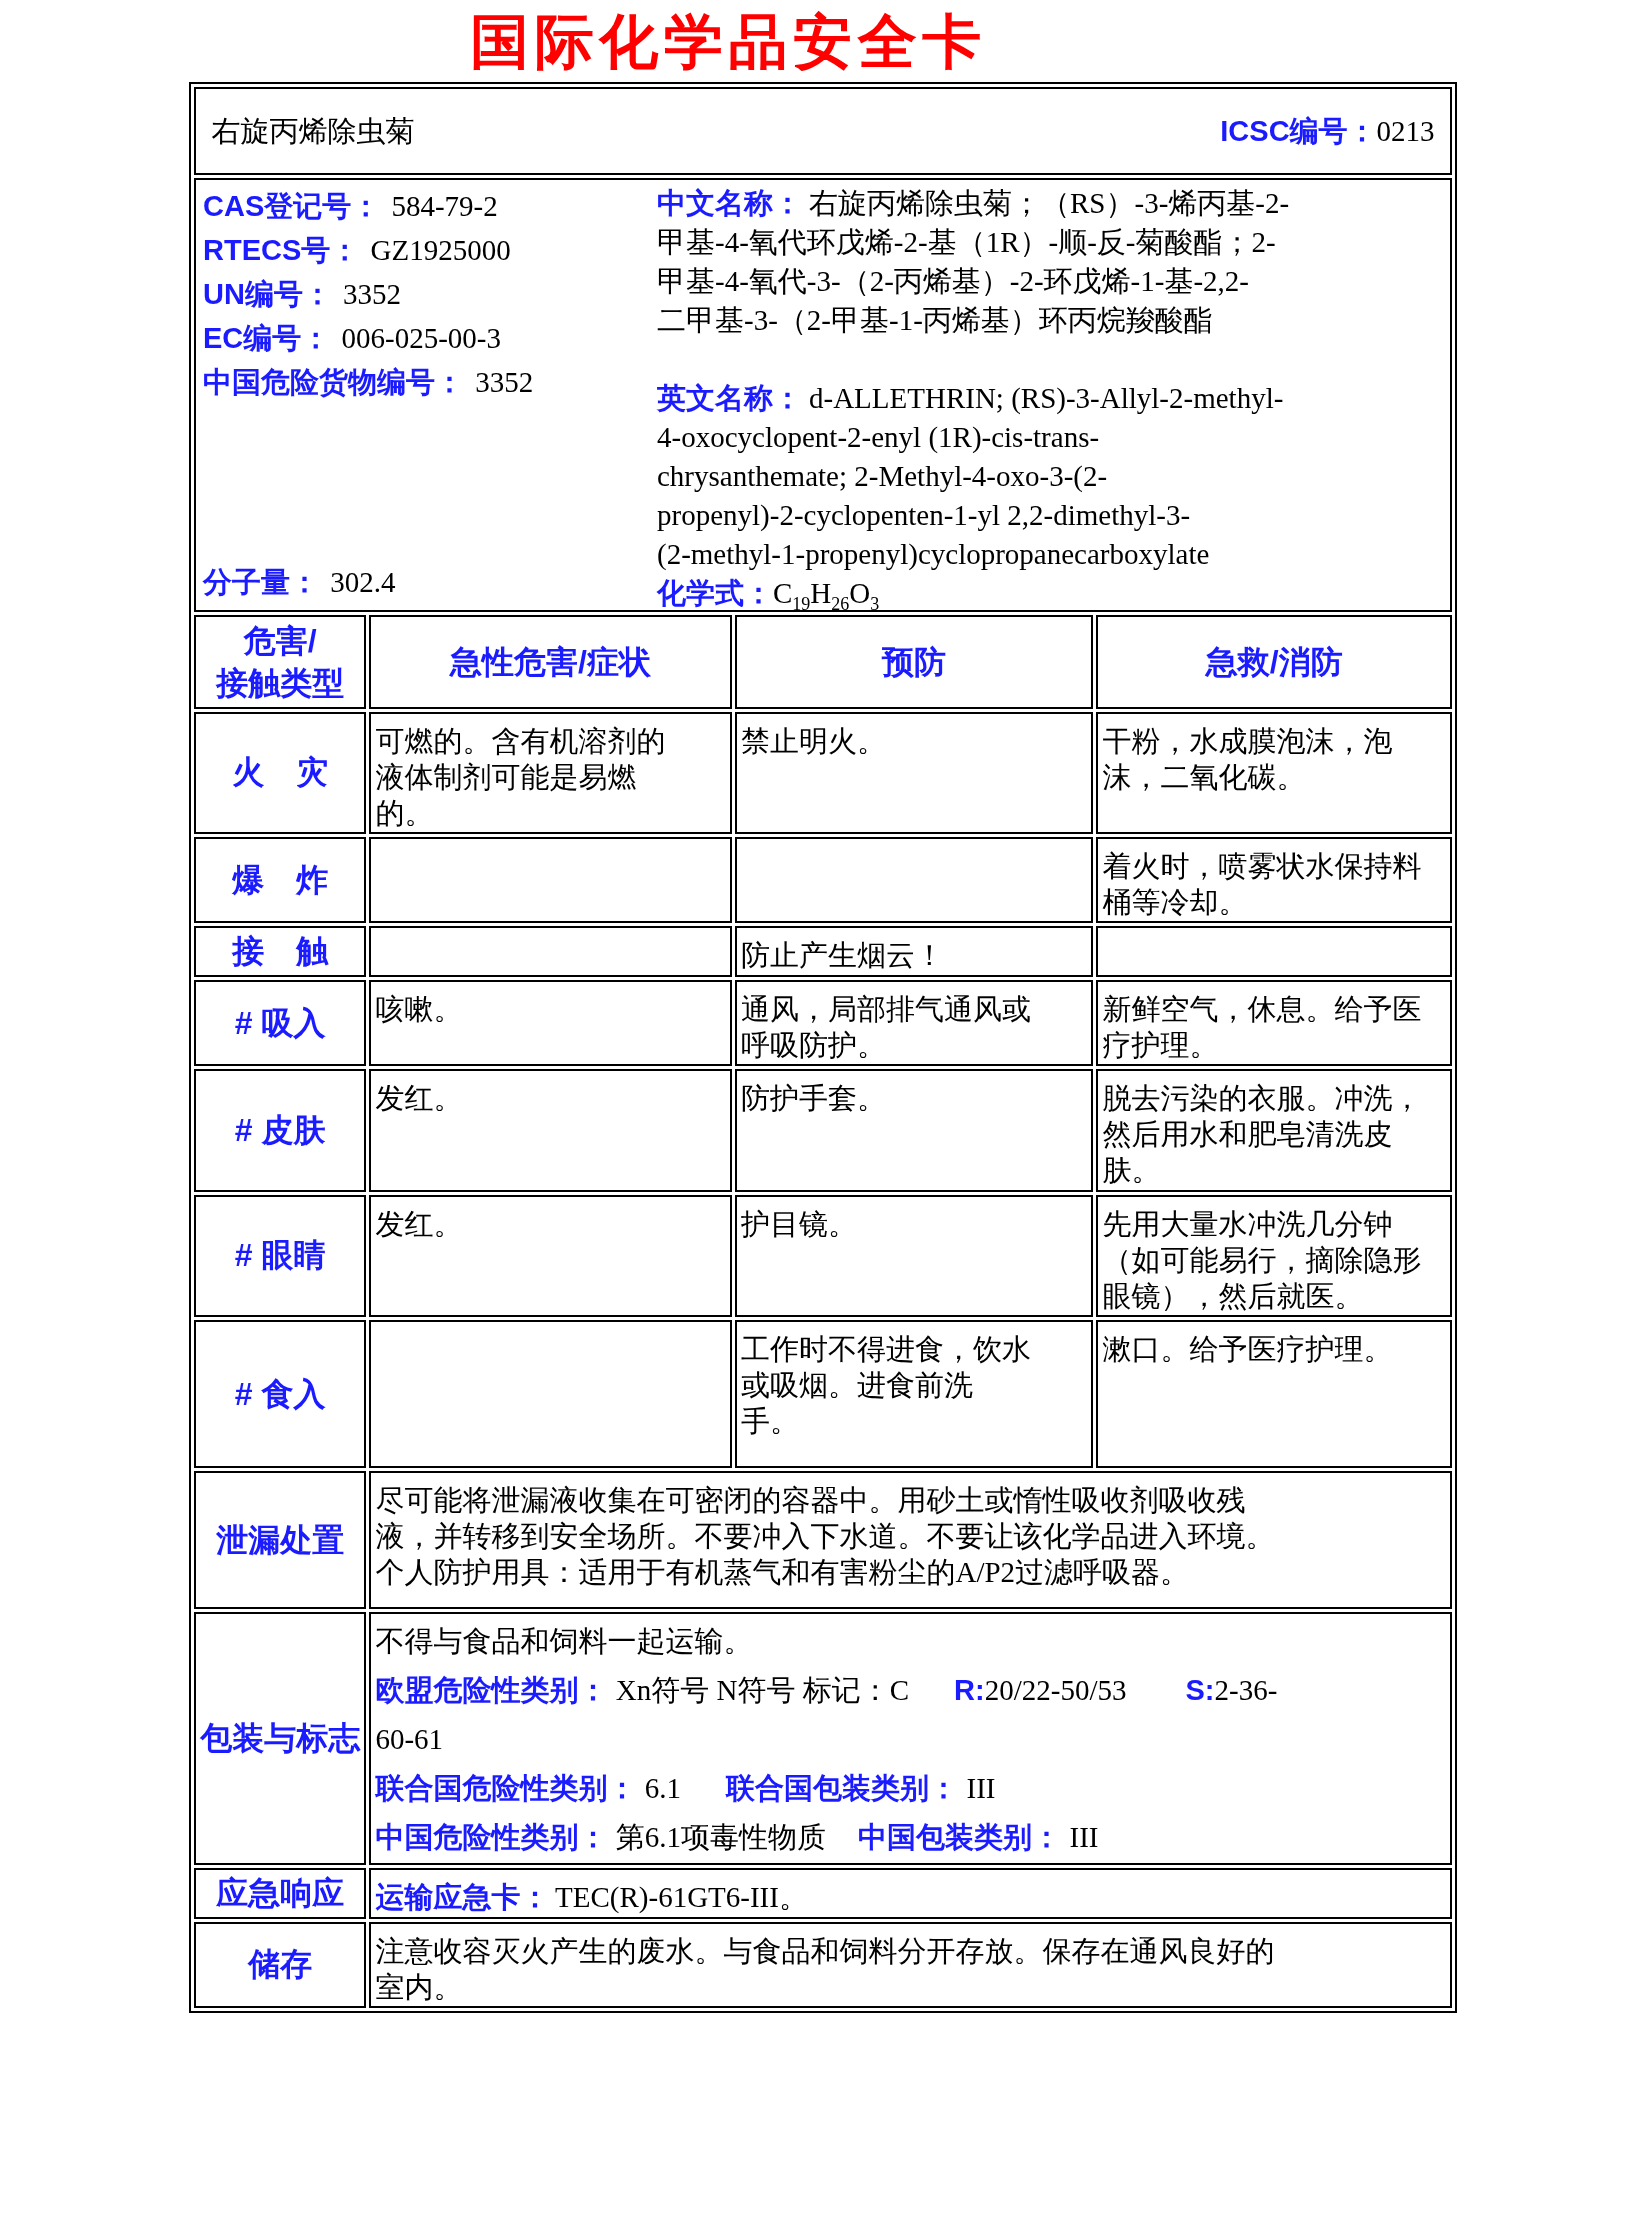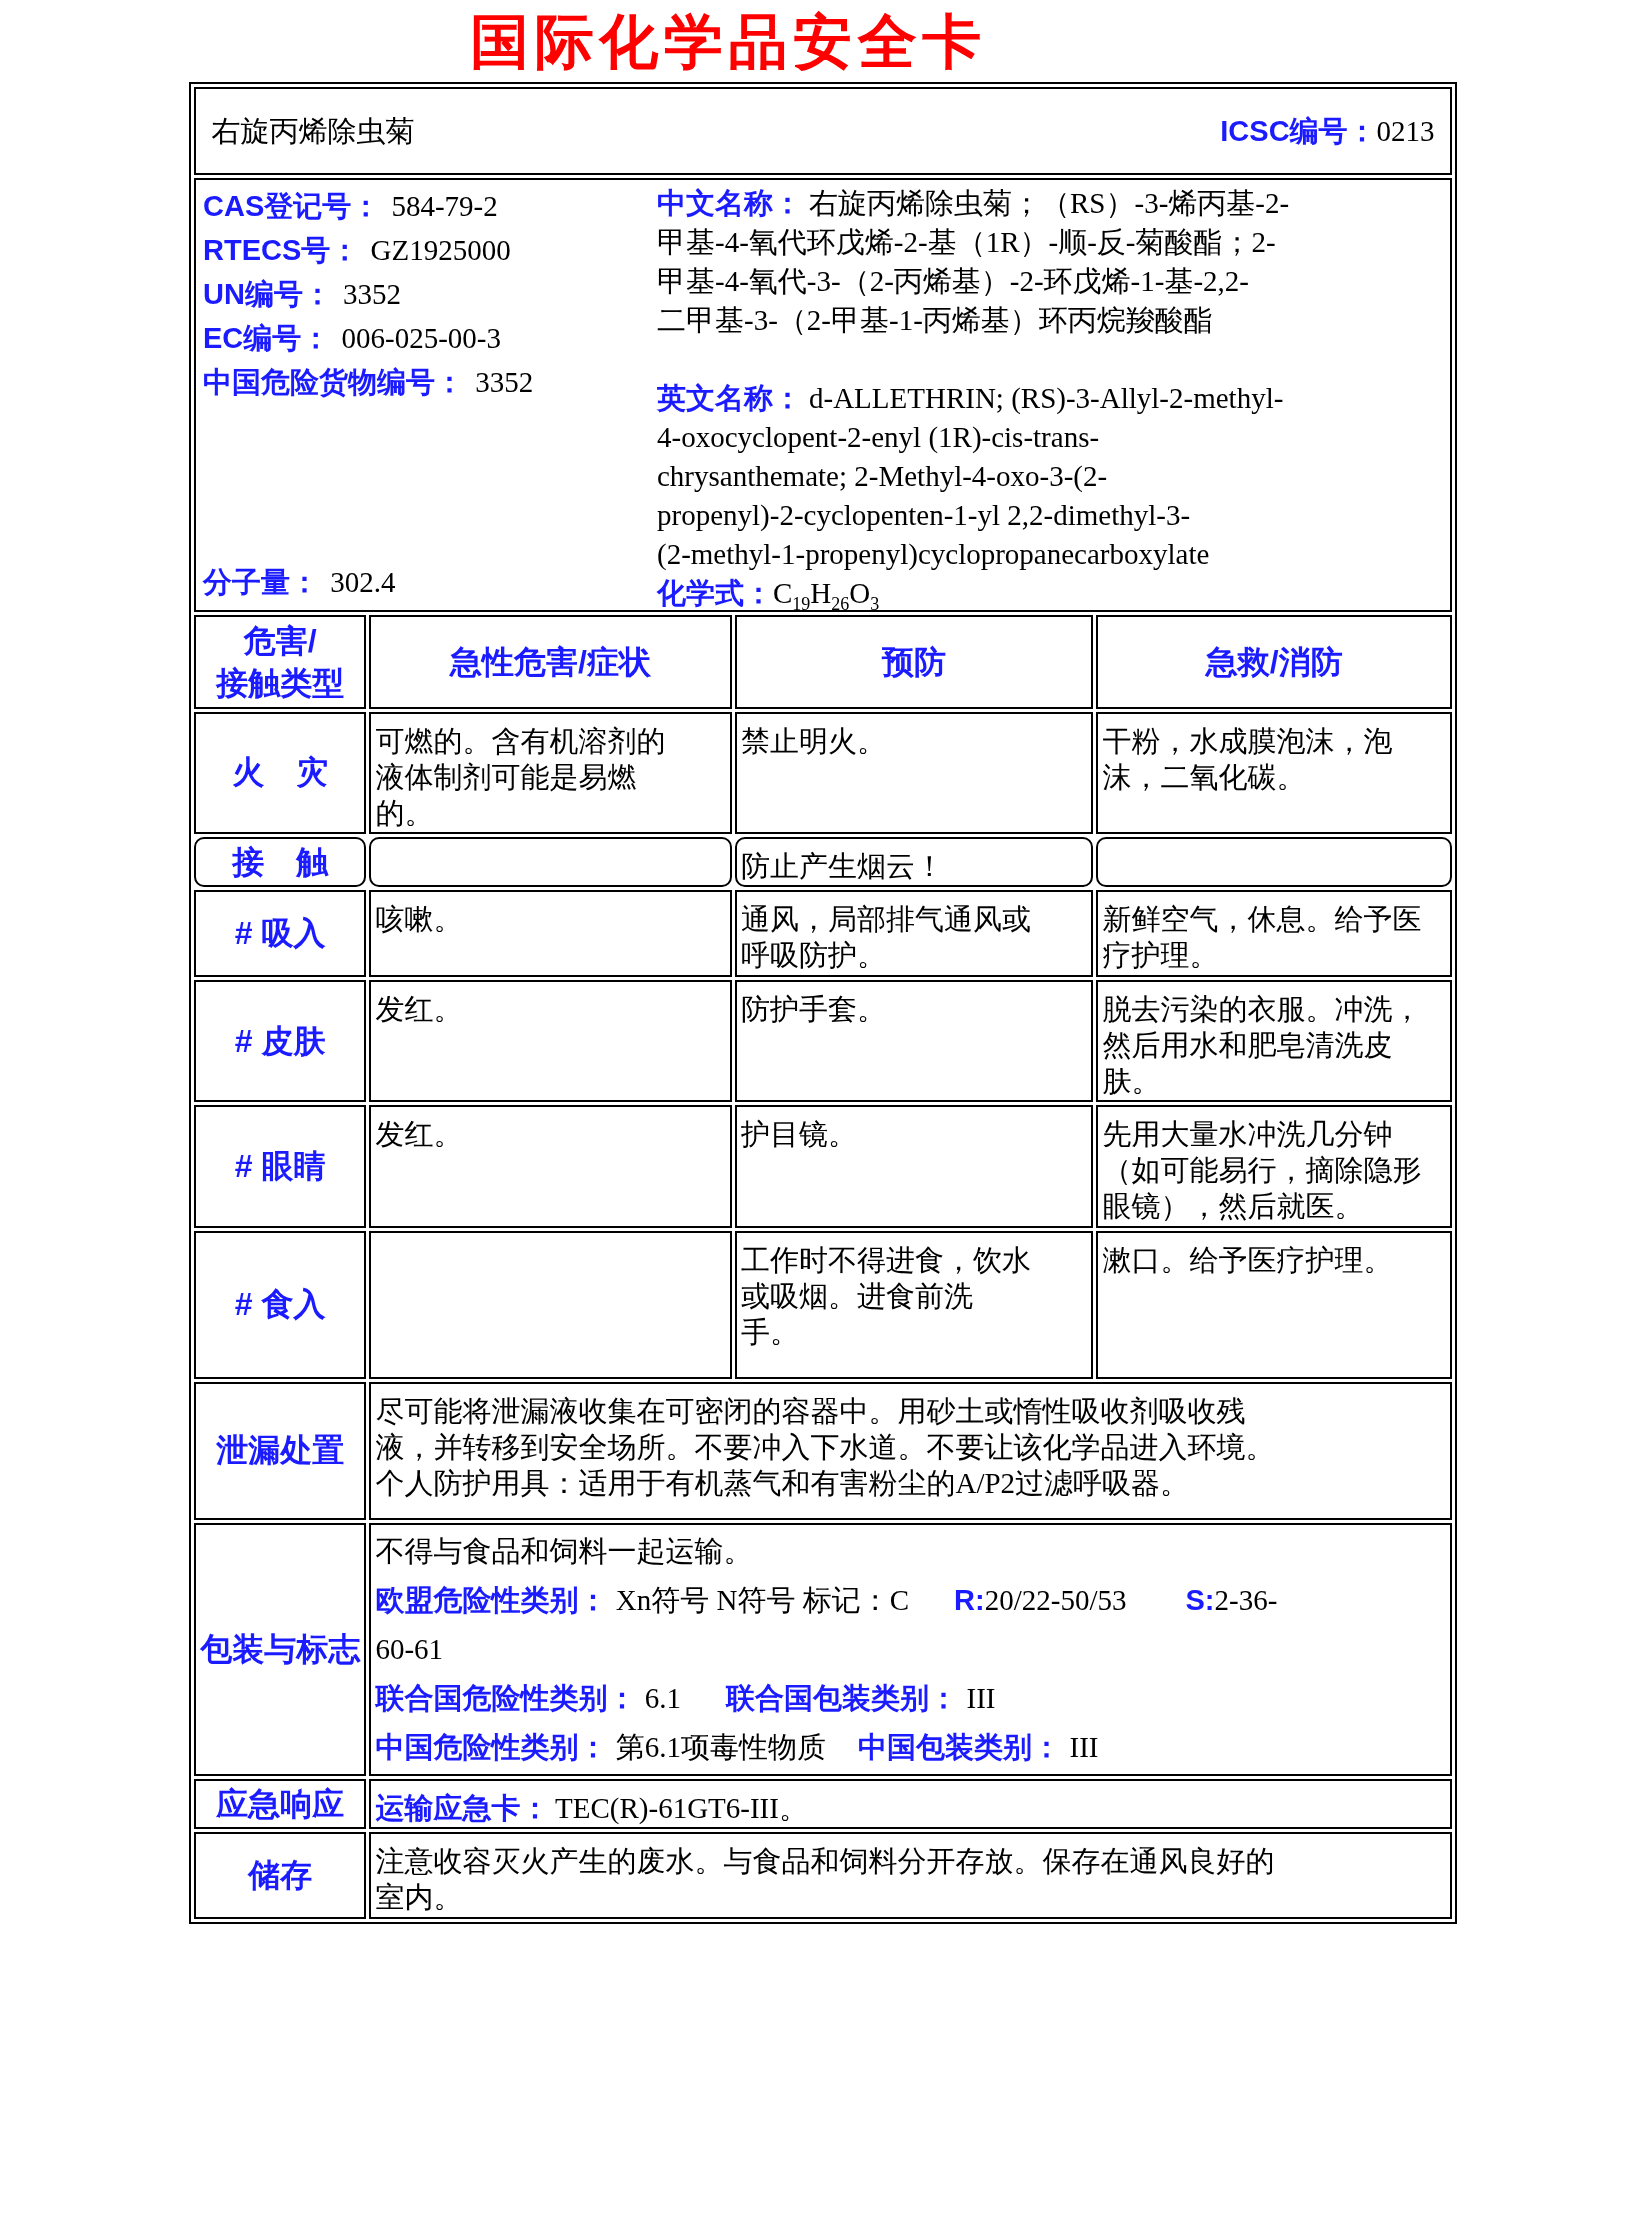--- a/index.html
+++ b/index.html
@@ -60,21 +60,21 @@
     line-height: 41px;
     word-break: keep-all;
   }
   td.hdr { line-height: 42px; }
   
   tr.rh-name  > td { height: 88px; }
   tr.rh-ids   > td { height: 434px; }
   tr.rh-hdr   > td { height: 94px; }
   tr.rh-fire  > td { height: 114px; }
   tr.rh-expl  > td { height: 81px; }
-  tr.rh-cont  > td { height: 43px; border-radius: 10px; }
+  tr.rh-cont  > td { height: 43px; }
   tr.rh-inh   > td { height: 84px; }
   tr.rh-skin  > td { height: 108px; }
   tr.rh-eyes  > td { height: 117px; }
   tr.rh-ing   > td { height: 148px; }
   tr.rh-spill > td { height: 138px; }
   tr.rh-pack  > td { height: 245px; }
   tr.rh-emrg  > td { height: 43px; }
   tr.rh-stor  > td { height: 80px; }
   
   td.name-cell {
@@ -185,20 +185,29 @@
         </td>
     <td class="cc">
           <div>禁止明火。</div>
         </td>
     <td class="cc">
           <div>干粉，水成膜泡沫，泡</div>
           <div>沫，二氧化碳。</div>
         </td>
   </tr>
 
+  <tr class="rh-expl">
+    <td class="lab">爆　炸</td>
+    <td class="cc"></td>
+    <td class="cc"></td>
+    <td class="cc">
+          <div>着火时，喷雾状水保持料</div>
+          <div>桶等冷却。</div>
+        </td>
+  </tr>
 
   <tr class="rh-cont">
     <td class="lab">接　触</td>
     <td class="cc"></td>
     <td class="cc">
           <div>防止产生烟云！</div>
         </td>
     <td class="cc"></td>
   </tr>
 

